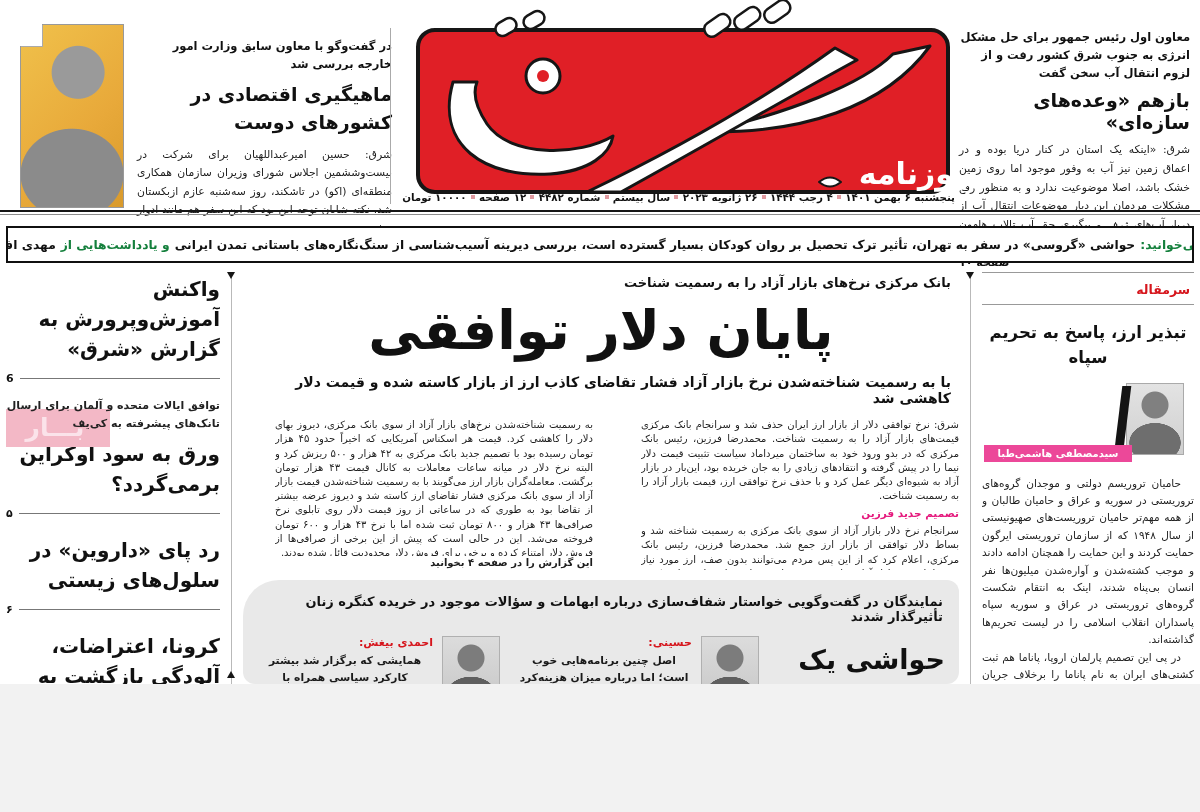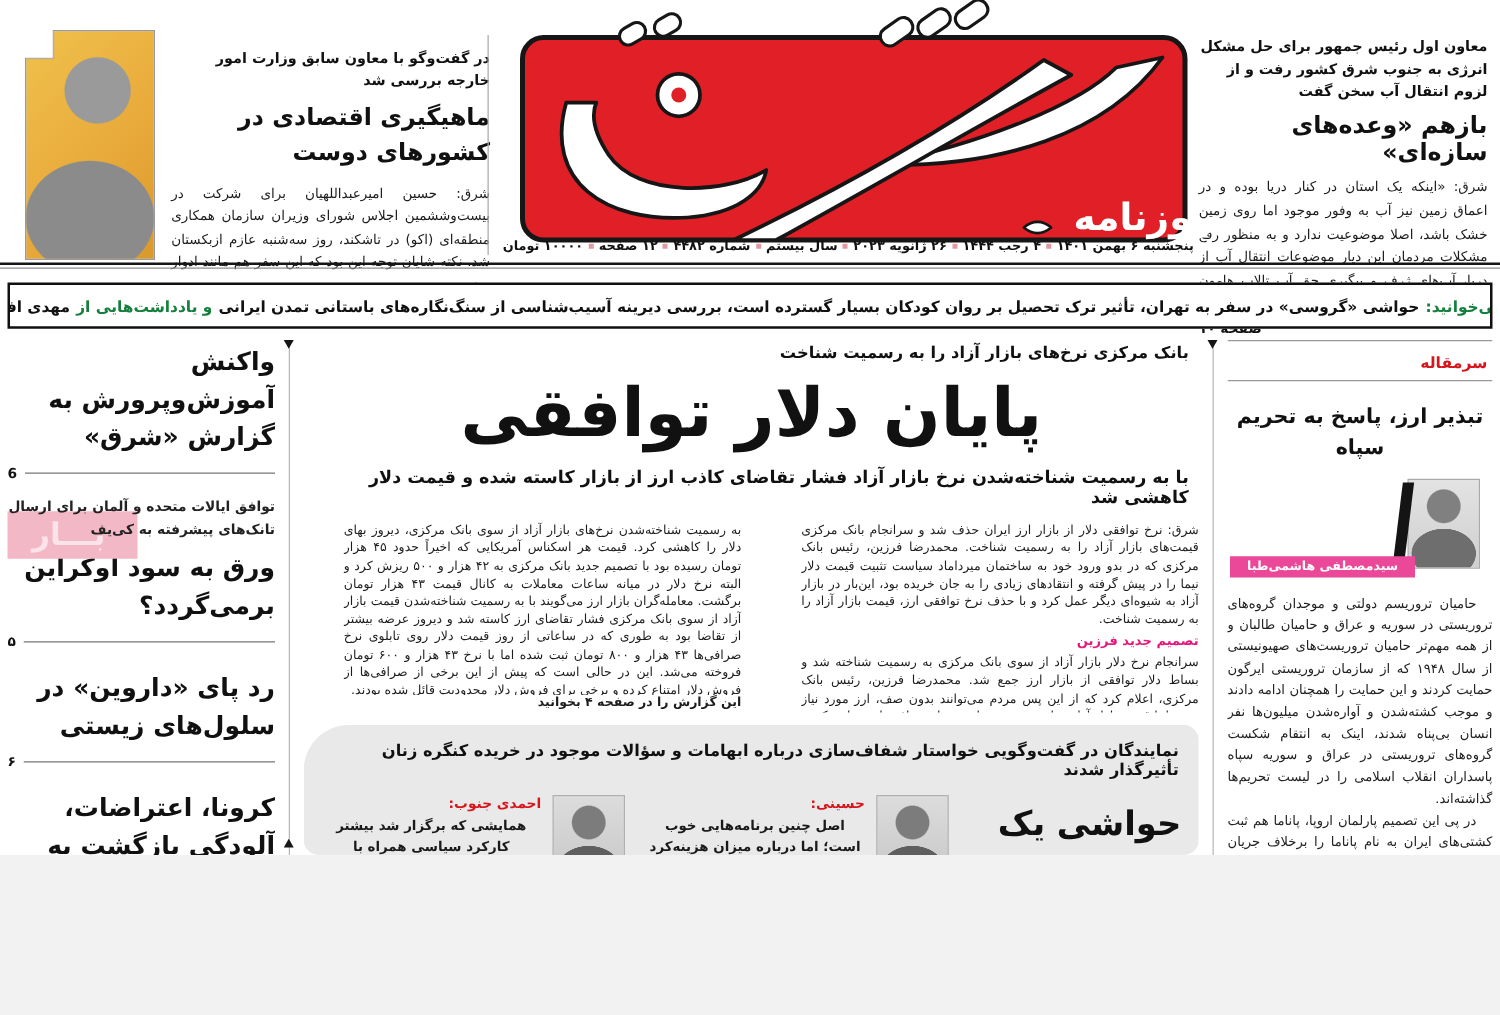--- a/index.html
+++ b/index.html
@@ -254,21 +254,21 @@
           <div class="quote">
             <div class="q-photo"></div>
             <div class="q-text">
               <div class="q-name">حسینی:</div>
               <div class="q-body">اصل چنین برنامه‌هایی خوب است؛ اما درباره میزان هزینه‌کرد ابهامات باید رفع شوند</div>
             </div>
           </div>
           <div class="quote">
             <div class="q-photo"></div>
             <div class="q-text">
-              <div class="q-name">احمدی جنوب:</div>
+              <div class="q-name">احمدی بیغش:</div>
               <div class="q-body">همایشی که برگزار شد بیشتر کارکرد سیاسی همراه با سیاسی‌کاری داشت</div>
             </div>
           </div>
           <div class="quote">
             <div class="q-photo"></div>
             <div class="q-text">
               <div class="q-name">صدیف بدری:</div>
               <div class="q-body">برنامه‌ای که یک‌شبه برای آن تصمیم‌گیری شده باشد، بهتر از این درنمی‌آید</div>
             </div>
           </div>

